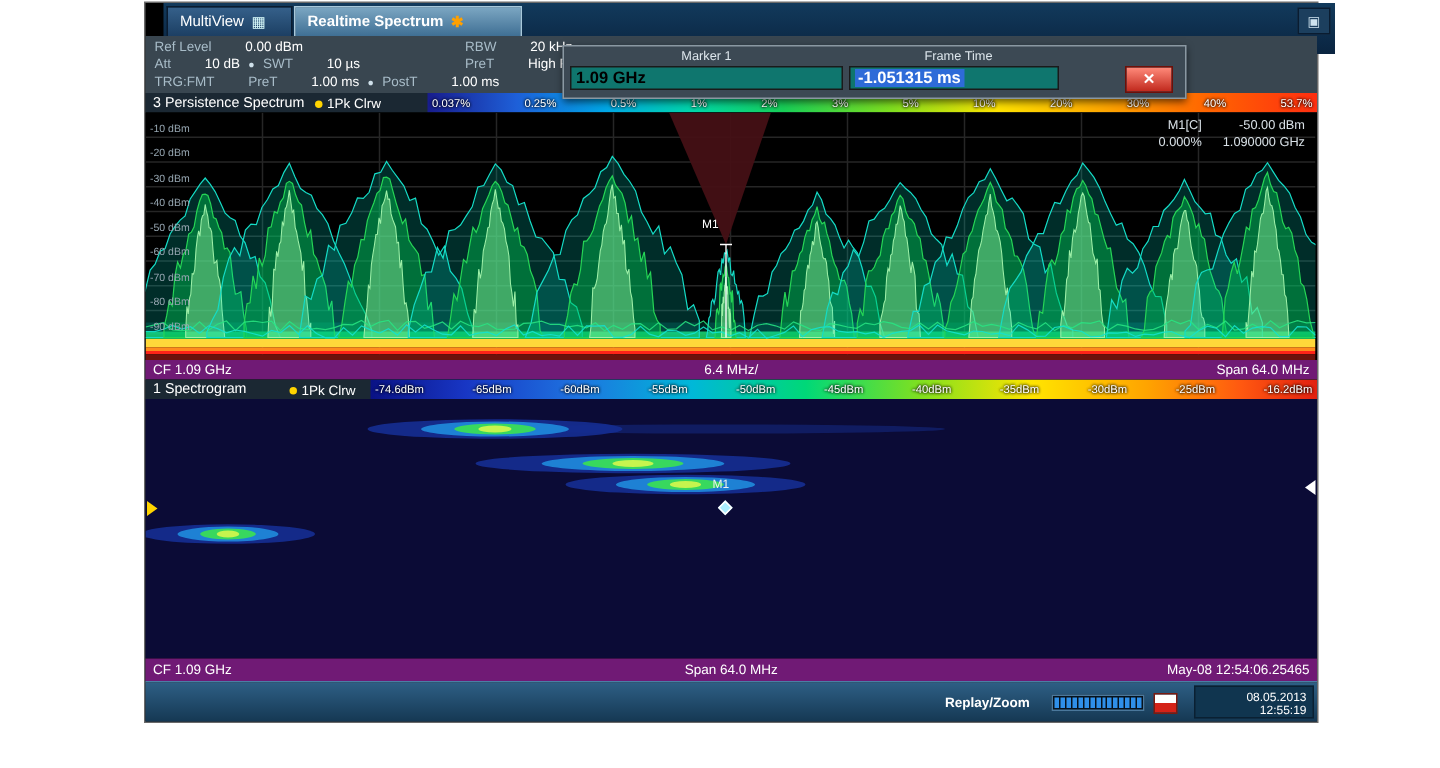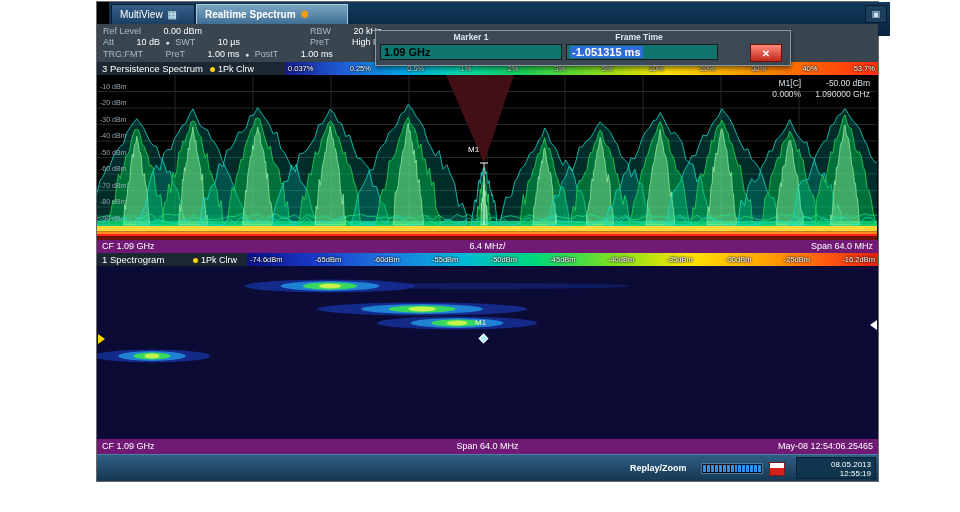--- a/index.html
+++ b/index.html
@@ -17,26 +17,26 @@
 
   
   .hdr{position:absolute;left:0;top:22px;width:100%;height:38px;background:#394650;color:#fff;font-size:9px;}
   .hrow{position:absolute;white-space:nowrap;}
   .hlabel{color:#a8bcc8;margin-right:20px;}
   .hval{color:#fff;}
   .hsep{color:#cfe0ea;margin:0 3px;font-size:7px;}
 
   
   .dialog{position:absolute;left:278px;top:28px;width:414px;height:34px;background:#3c4954;border:1px solid #8a98a2;box-shadow:0 2px 5px rgba(0,0,0,.6);z-index:20;}
-  .dtitle1,.dtitle2{position:absolute;top:1px;font-size:8.5px;color:#dde6ec;text-align:center;font-weight:bold;}
+  .dtitle1,.dtitle2{position:absolute;top:1px;font-size:8.5px;color:#dde6ec;text-align:center;}
   .dtitle1{left:0;width:190px;}
   .dtitle2{left:188px;width:150px;}
   .field{position:absolute;top:13px;height:16px;background:#0f766e;border:1px solid #1a1a1a;font-size:11px;font-weight:bold;color:#000;display:flex;align-items:center;padding:0 3px;box-sizing:border-box;}
   .f1{left:4px;width:182px;}
-  .f2{left:190px;width:152px;}
+  .f2{left:190px;width:140px;}
   .sel{background:#2e6bd8;color:#fff;padding:0 2px;}
   .closebtn{position:absolute;right:8px;top:13px;width:30px;height:16px;background:linear-gradient(#ff8a7a,#c0281c);border:1px solid #6e0f08;color:#fff;font-size:10px;font-weight:bold;display:flex;align-items:center;justify-content:center;cursor:pointer;}
 
   
   .phdr{position:absolute;left:0;width:100%;height:13px;background:#1b2833;color:#fff;font-size:9px;overflow:hidden;}
   #p1h{top:60px;} #p2h{top:251px;}
   .ptitle{position:absolute;left:5px;top:1px;font-size:9.5px;}
   .trace{position:absolute;top:2px;display:flex;align-items:center;gap:3px;font-size:9px;}
   #p1h .trace{left:113px;} #p2h .trace{left:96px;}
   .dot{width:5px;height:5px;border-radius:50%;background:#ffd400;}

